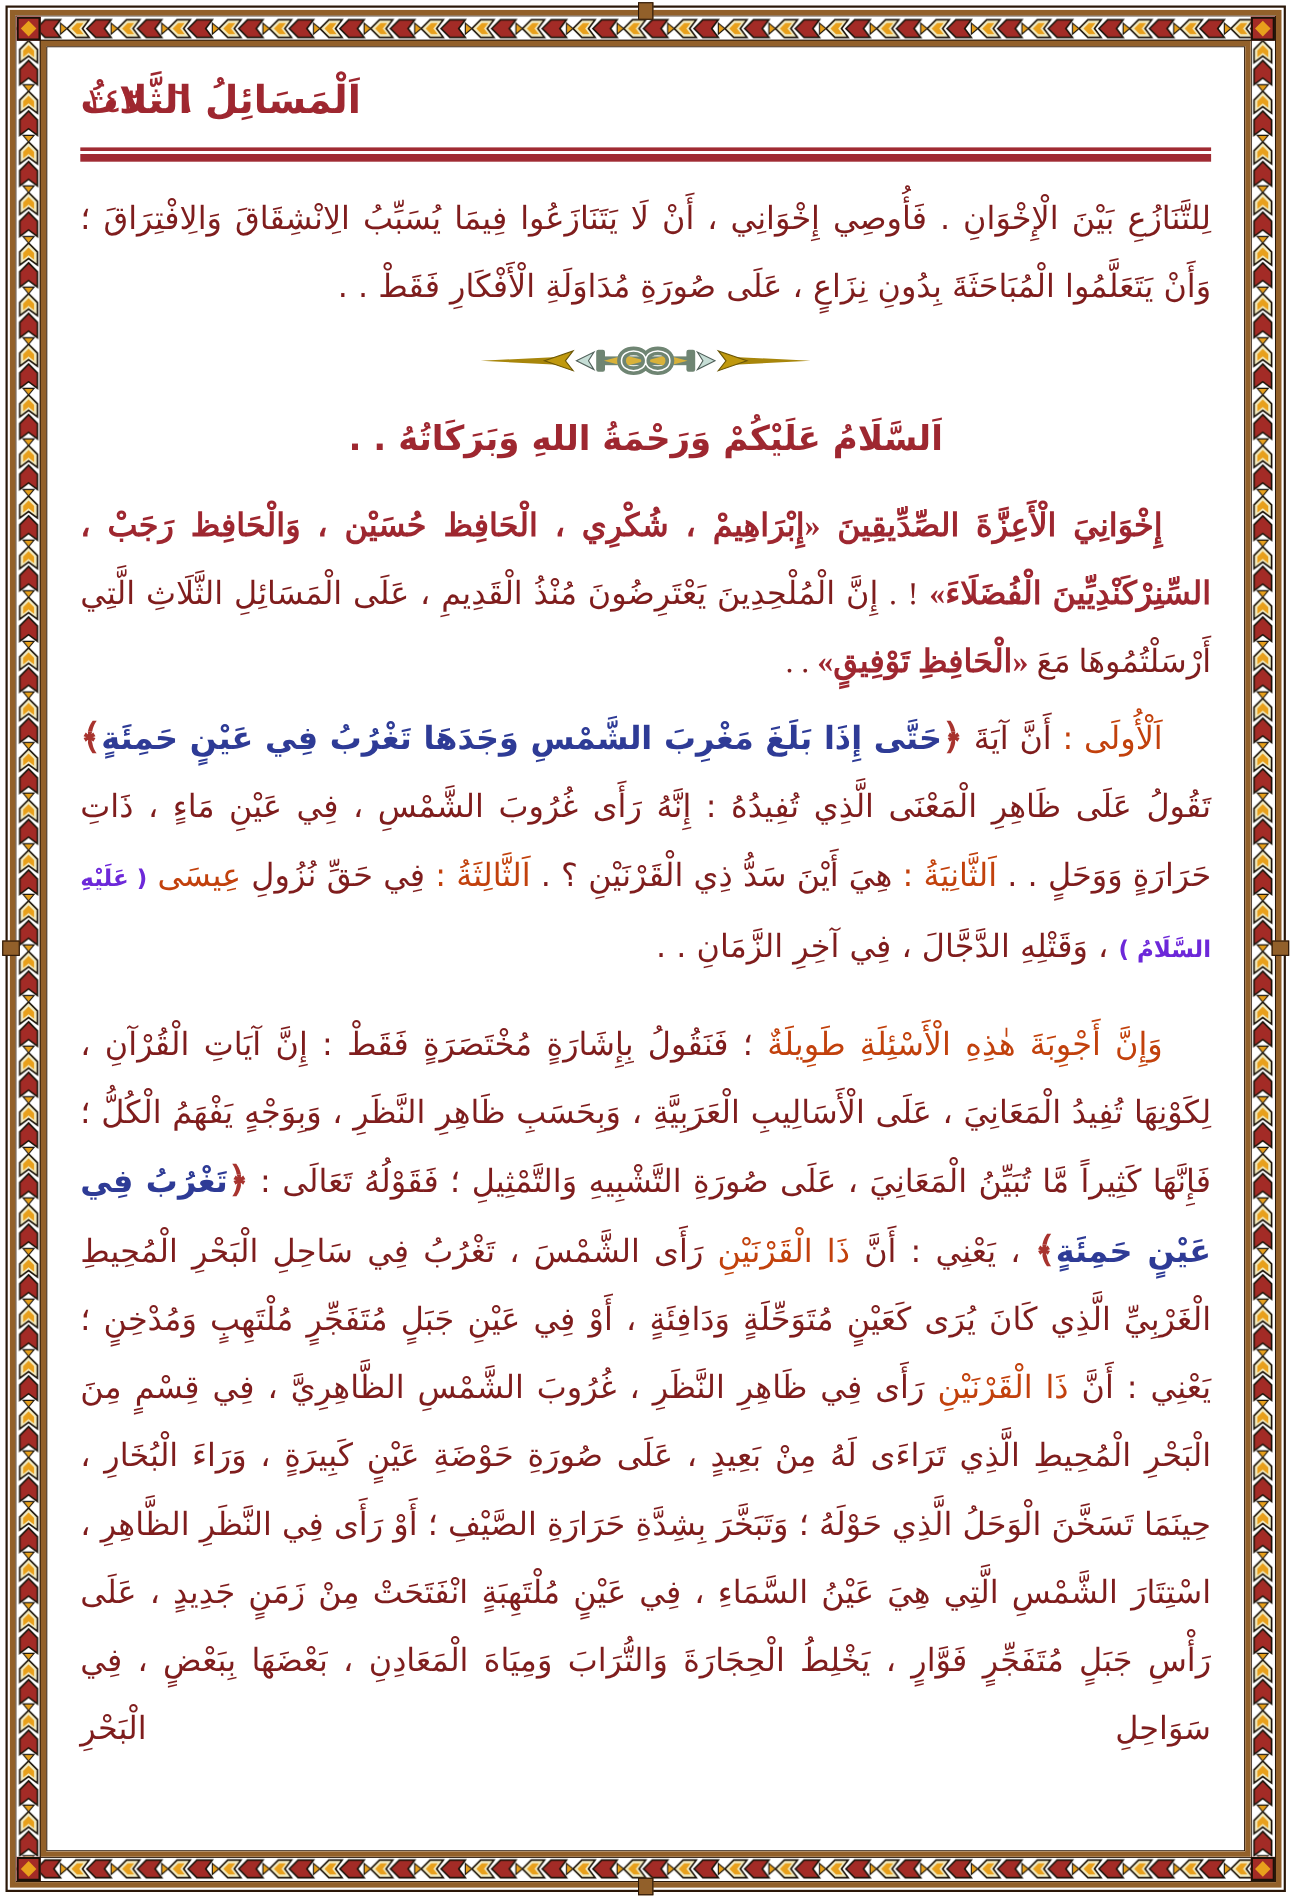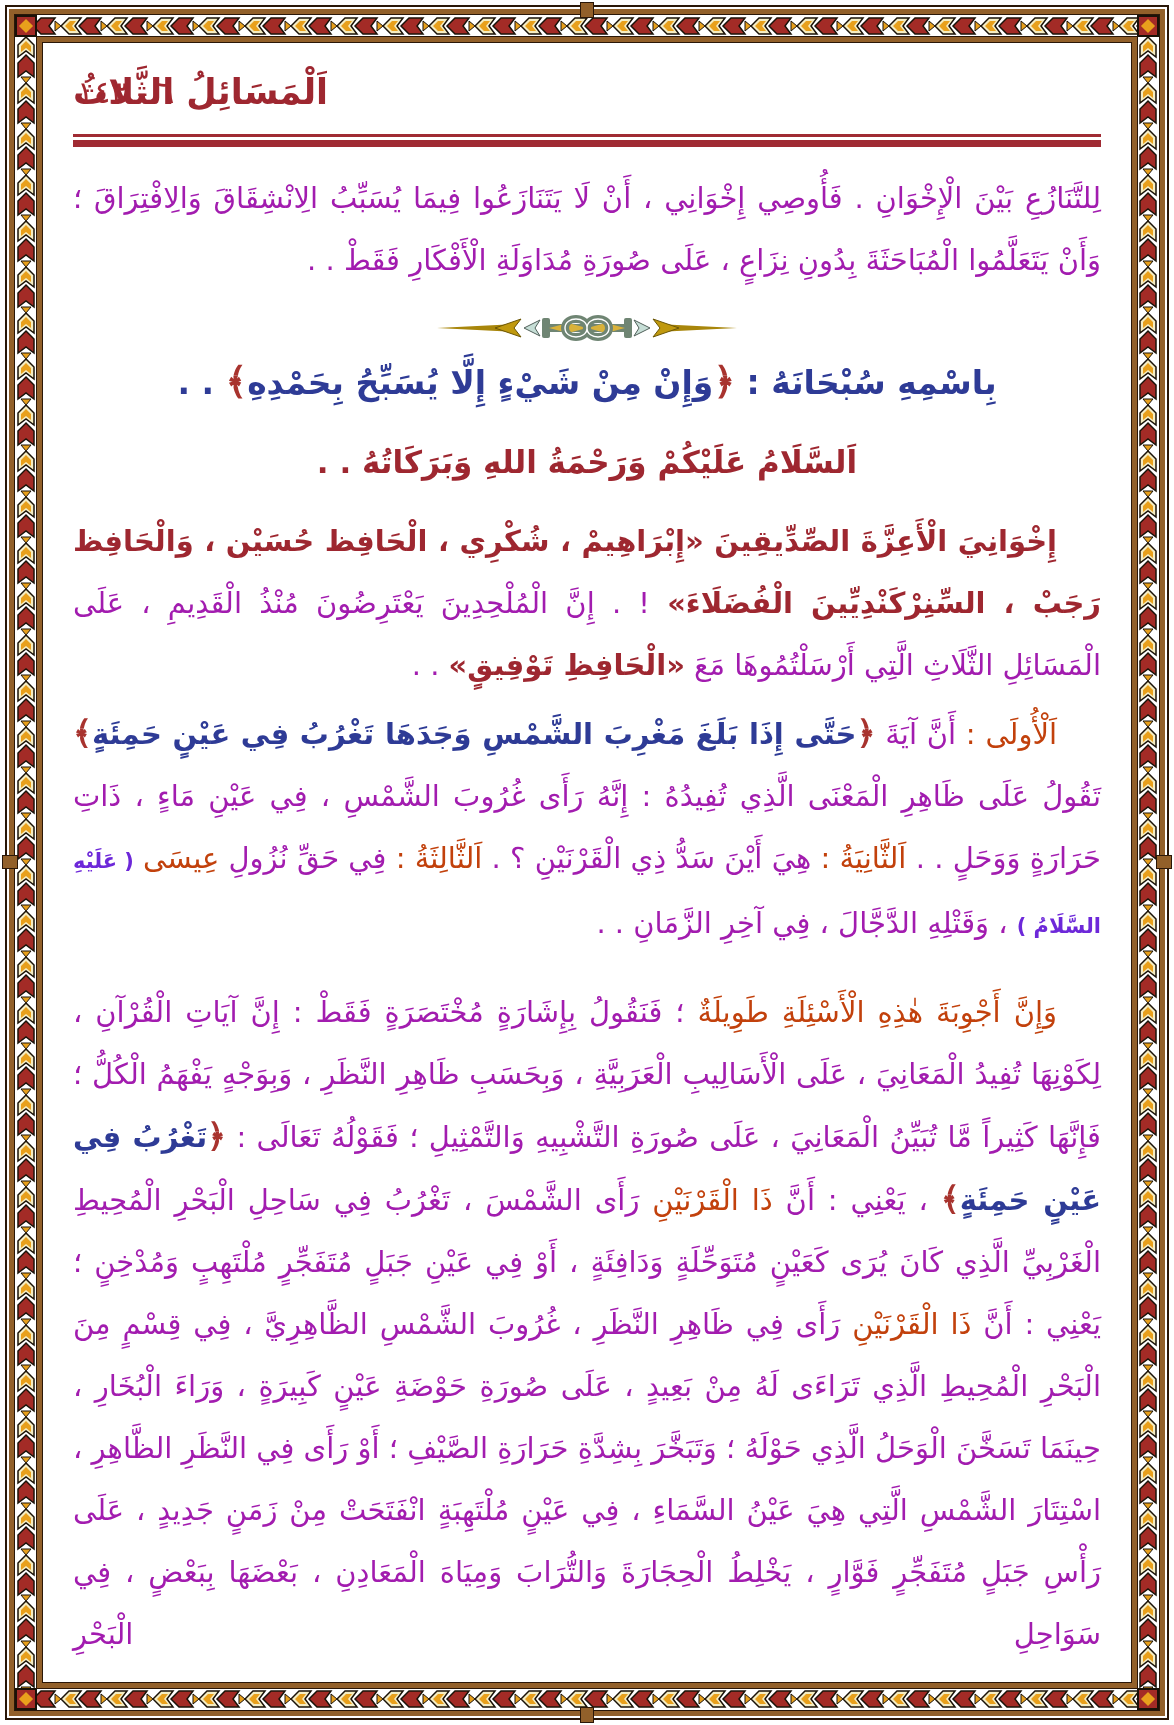--- a/index.html
+++ b/index.html
@@ -43,27 +43,27 @@
   .rule{height:13px;margin-top:13px;
     background:linear-gradient(#a02b33 0 3px,#ffffff 3px 6px,#a02b33 6px 13px);}
 
   .para{font-size:29px;line-height:62px;text-align:justify;}
   .para.indent{text-indent:44px;}
   .para.last-justify{text-align-last:justify;}
   .center-line{text-align:center;}
   .basmala{font-size:33px;line-height:54px;margin-top:8px;}
   .salutation{font-size:31px;line-height:48px;margin-top:28px;}
   .p-open{margin-top:20px;}
-  .p-greet{margin-top:24px;}
+  .p-greet{margin-top:24px;font-family:Liberation Serif, serif;}
   .p-quest{margin-top:6px;}
   .p-answer{margin-top:24px;}
 
   .ornament-wrap{margin-top:20px;text-align:center;height:36px;}
 
-  .seg.black{color:#a21caf;}
+  .seg.black{color:#7f1d1d;}
   .seg.red{color:#9e2730;font-weight:bold;}
   .seg.redbold{color:#c2410c;font-weight:normal;}
   .seg.blue{color:#2e3b96;font-weight:bold;}
   .seg.bracket{color:#a8332e;font-weight:bold;font-size:1.12em;}
   .seg.redsmall{color:#6d28d9;font-weight:bold;font-size:0.72em;}
 </style>
 </head>
 <body>
 
 <div class="frame-outer"></div>
@@ -154,21 +154,20 @@
       <rect x="105" y="7" width="8" height="20" rx="2" fill="#6f8573"></rect>
       <rect x="187" y="7" width="8" height="20" rx="2" fill="#6f8573"></rect>
       <rect x="110" y="13" width="80" height="8" fill="#6f8573"></rect>
       <polygon points="112,17 131,12 150,17 131,22" fill="#d9b23a"></polygon>
       <polygon points="150,17 169,12 188,17 169,22" fill="#d9b23a"></polygon>
       <path d="M128 17 c0,-12 22,-12 22,0 c0,12 22,12 22,0 c0,-12 -22,-12 -22,0 c0,12 -22,12 -22,0 z" fill="none" stroke="#6f8573" stroke-width="8"></path>
       <path d="M128 17 c0,-12 22,-12 22,0 c0,12 22,12 22,0 c0,-12 -22,-12 -22,0 c0,12 -22,12 -22,0 z" fill="none" stroke="#ffffff" stroke-width="1.4"></path>
     </svg>
   </div>
 
-  <div class="para basmala center-line"><span class="seg blue">بِاسْمِهِ سُبْحَانَهُ : </span><span class="seg bracket">﴿</span><span class="seg blue">وَإِنْ مِنْ شَيْءٍ إِلَّا يُسَبِّحُ بِحَمْدِهِ</span><span class="seg bracket">﴾</span><span class="seg blue"> . .</span></div>
 
   <div class="para salutation center-line"><span class="seg red">اَلسَّلَامُ عَلَيْكُمْ وَرَحْمَةُ اللهِ وَبَرَكَاتُهُ . .</span></div>
 
   <div class="para indent p-greet"><span class="seg red">إِخْوَانِيَ الْأَعِزَّةَ الصِّدِّيقِينَ «إِبْرَاهِيمْ ، شُكْرِي ، الْحَافِظ حُسَيْن ، وَالْحَافِظ رَجَبْ ، السِّنِرْكَنْدِيِّينَ الْفُضَلَاءَ»</span><span class="seg black"> ! . إِنَّ الْمُلْحِدِينَ يَعْتَرِضُونَ مُنْذُ الْقَدِيمِ ، عَلَى الْمَسَائِلِ الثَّلَاثِ الَّتِي أَرْسَلْتُمُوهَا مَعَ </span><span class="seg red">«الْحَافِظِ تَوْفِيقٍ»</span><span class="seg black"> . .</span></div>
 
   <div class="para indent p-quest"><span class="seg redbold">اَلْأُولَى : </span><span class="seg black">أَنَّ آيَةَ </span><span class="seg bracket">﴿</span><span class="seg blue">حَتَّى إِذَا بَلَغَ مَغْرِبَ الشَّمْسِ وَجَدَهَا تَغْرُبُ فِي عَيْنٍ حَمِئَةٍ</span><span class="seg bracket">﴾</span><span class="seg black"> تَقُولُ عَلَى ظَاهِرِ الْمَعْنَى الَّذِي تُفِيدُهُ : إِنَّهُ رَأَى غُرُوبَ الشَّمْسِ ، فِي عَيْنِ مَاءٍ ، ذَاتِ حَرَارَةٍ وَوَحَلٍ . . </span><span class="seg redbold">اَلثَّانِيَةُ : </span><span class="seg black">هِيَ أَيْنَ سَدُّ ذِي الْقَرْنَيْنِ ؟ . </span><span class="seg redbold">اَلثَّالِثَةُ : </span><span class="seg black">فِي حَقِّ نُزُولِ </span><span class="seg redbold">عِيسَى </span><span class="seg redsmall">( عَلَيْهِ السَّلَامُ )</span><span class="seg black"> ، وَقَتْلِهِ الدَّجَّالَ ، فِي آخِرِ الزَّمَانِ . .</span></div>
 
   <div class="para indent p-answer last-justify"><span class="seg redbold">وَإِنَّ أَجْوِبَةَ هٰذِهِ الْأَسْئِلَةِ طَوِيلَةٌ </span><span class="seg black">؛ فَنَقُولُ بِإِشَارَةٍ مُخْتَصَرَةٍ فَقَطْ : إِنَّ آيَاتِ الْقُرْآنِ ، لِكَوْنِهَا تُفِيدُ الْمَعَانِيَ ، عَلَى الْأَسَالِيبِ الْعَرَبِيَّةِ ، وَبِحَسَبِ ظَاهِرِ النَّظَرِ ، وَبِوَجْهٍ يَفْهَمُ الْكُلُّ ؛ فَإِنَّهَا كَثِيراً مَّا تُبَيِّنُ الْمَعَانِيَ ، عَلَى صُورَةِ التَّشْبِيهِ وَالتَّمْثِيلِ ؛ فَقَوْلُهُ تَعَالَى : </span><span class="seg bracket">﴿</span><span class="seg blue">تَغْرُبُ فِي عَيْنٍ حَمِئَةٍ</span><span class="seg bracket">﴾</span><span class="seg black"> ، يَعْنِي : أَنَّ </span><span class="seg redbold">ذَا الْقَرْنَيْنِ </span><span class="seg black">رَأَى الشَّمْسَ ، تَغْرُبُ فِي سَاحِلِ الْبَحْرِ الْمُحِيطِ الْغَرْبِيِّ الَّذِي كَانَ يُرَى كَعَيْنٍ مُتَوَحِّلَةٍ وَدَافِئَةٍ ، أَوْ فِي عَيْنِ جَبَلٍ مُتَفَجِّرٍ مُلْتَهِبٍ وَمُدْخِنٍ ؛ يَعْنِي : أَنَّ </span><span class="seg redbold">ذَا الْقَرْنَيْنِ </span><span class="seg black">رَأَى فِي ظَاهِرِ النَّظَرِ ، غُرُوبَ الشَّمْسِ الظَّاهِرِيَّ ، فِي قِسْمٍ مِنَ الْبَحْرِ الْمُحِيطِ الَّذِي تَرَاءَى لَهُ مِنْ بَعِيدٍ ، عَلَى صُورَةِ حَوْضَةِ عَيْنٍ كَبِيرَةٍ ، وَرَاءَ الْبُخَارِ ، حِينَمَا تَسَخَّنَ الْوَحَلُ الَّذِي حَوْلَهُ ؛ وَتَبَخَّرَ بِشِدَّةِ حَرَارَةِ الصَّيْفِ ؛ أَوْ رَأَى فِي النَّظَرِ الظَّاهِرِ ، اسْتِتَارَ الشَّمْسِ الَّتِي هِيَ عَيْنُ السَّمَاءِ ، فِي عَيْنٍ مُلْتَهِبَةٍ انْفَتَحَتْ مِنْ زَمَنٍ جَدِيدٍ ، عَلَى رَأْسِ جَبَلٍ مُتَفَجِّرٍ فَوَّارٍ ، يَخْلِطُ الْحِجَارَةَ وَالتُّرَابَ وَمِيَاهَ الْمَعَادِنِ ، بَعْضَهَا بِبَعْضٍ ، فِي سَوَاحِلِ الْبَحْرِ</span></div>
 
 </div>

